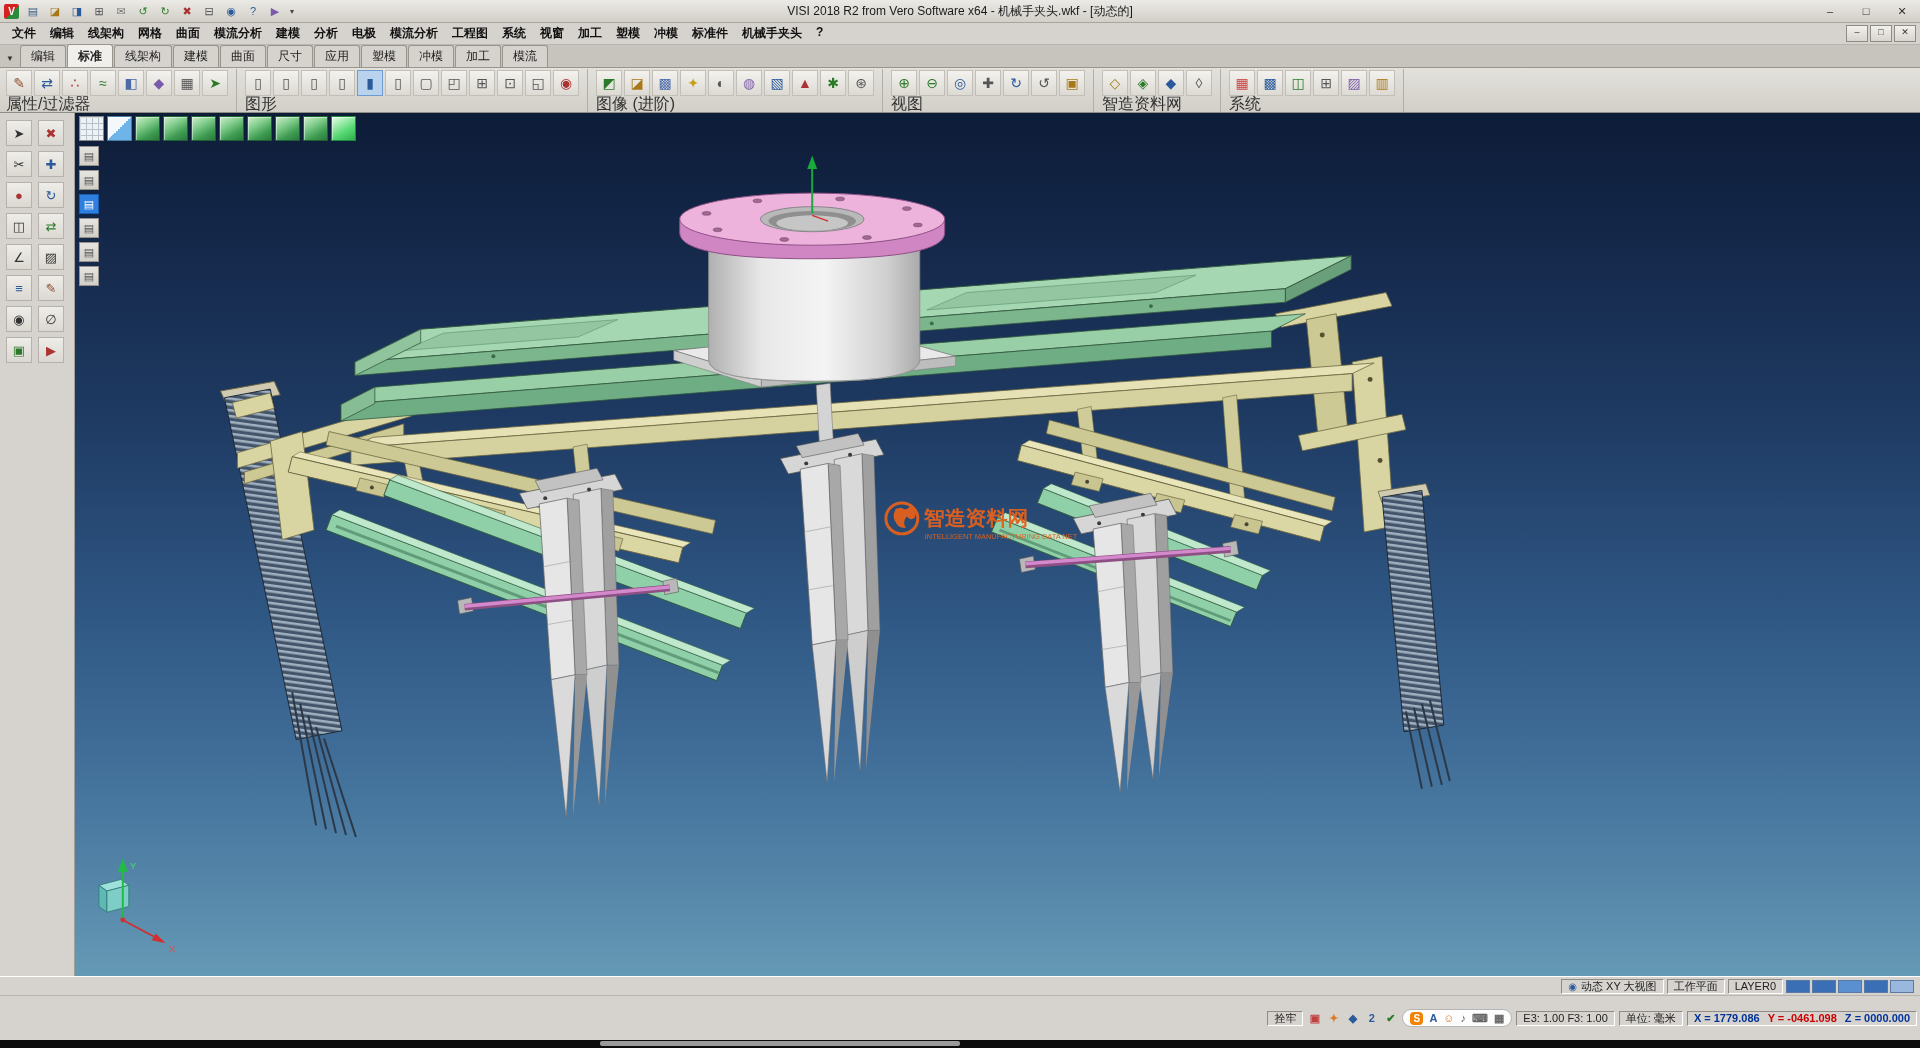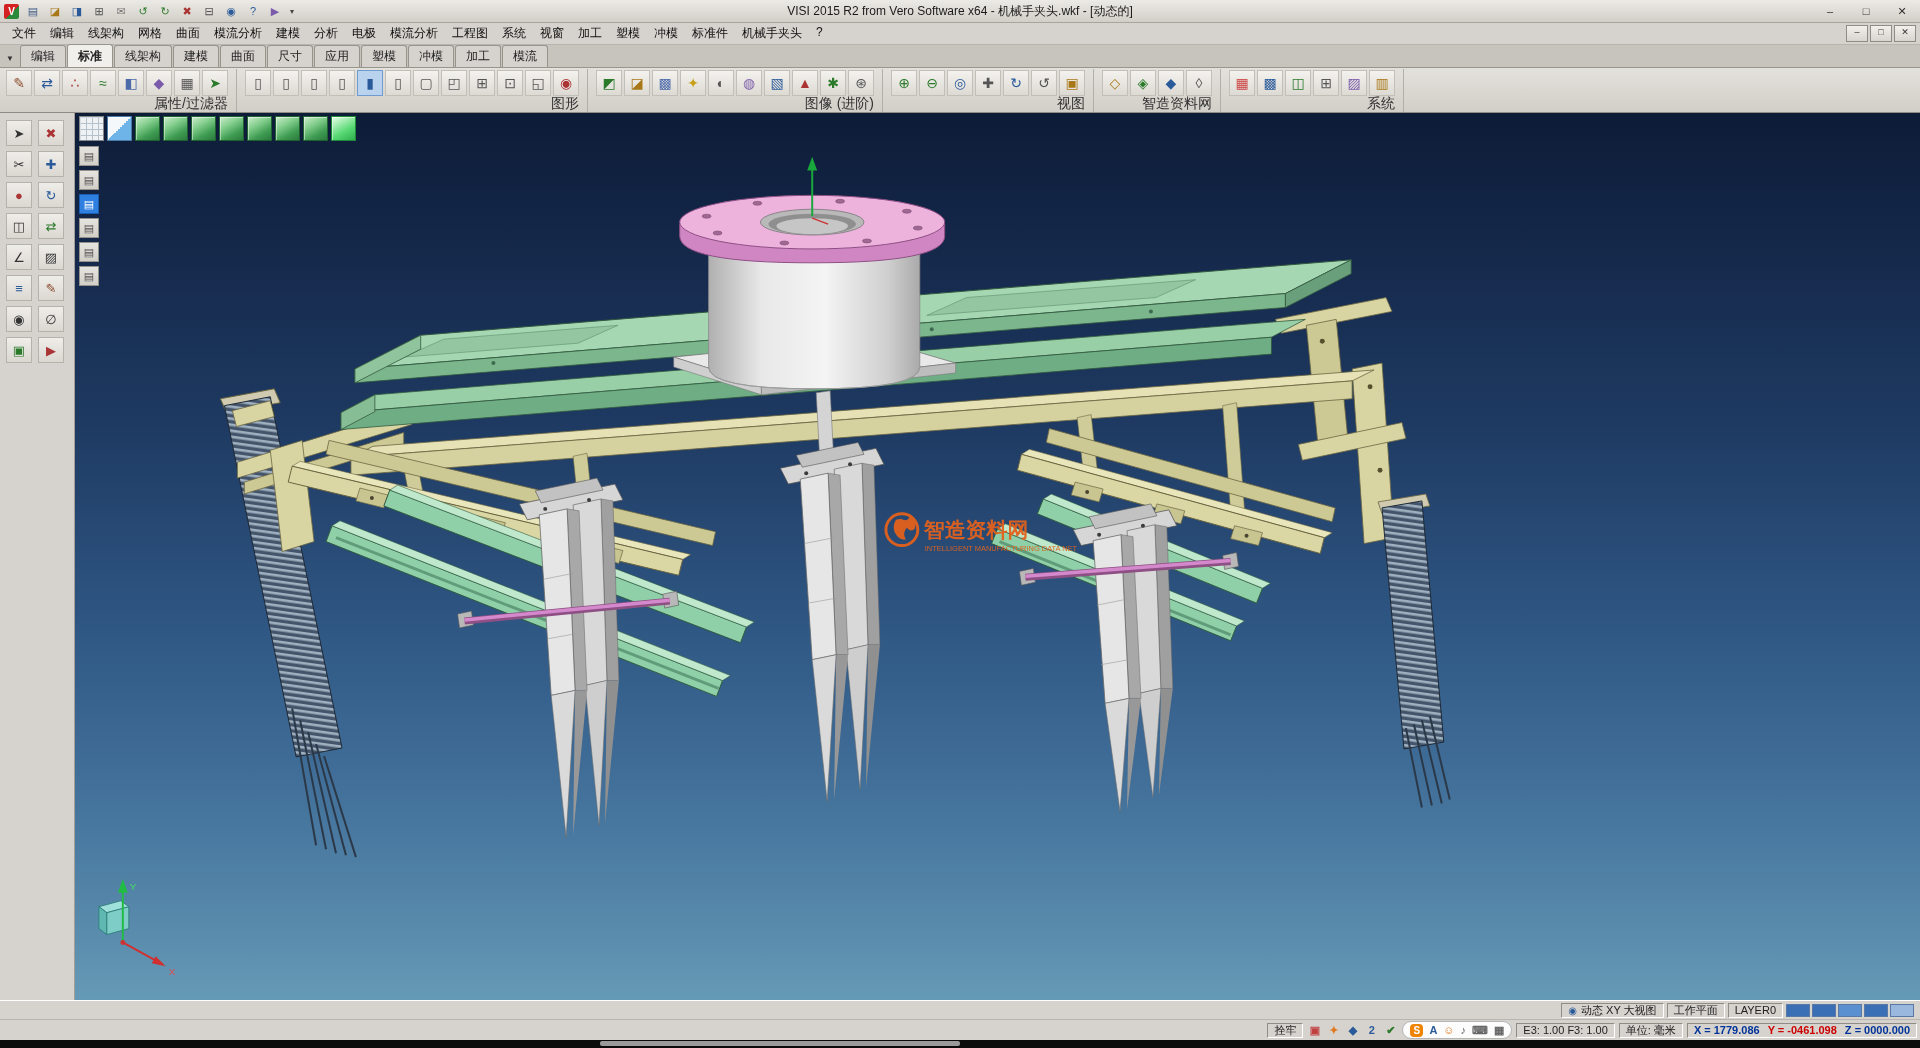--- a/index.html
+++ b/index.html
@@ -11,38 +11,38 @@
   .qat{display:flex;align-items:center;gap:2px;padding-left:4px;}
   .visi-logo{width:15px;height:15px;background:linear-gradient(135deg,#d42121 55%,#2a8a3a 55%);color:#fff;font-weight:bold;font-size:10px;border-radius:2px;display:flex;align-items:center;justify-content:center;}
   .qat-icon{width:18px;height:17px;display:flex;align-items:center;justify-content:center;font-size:11px;border:1px solid transparent;}
   .qat-drop{font-size:8px;color:#444;padding:0 3px;}
   .title-text{position:absolute;left:50%;transform:translateX(-50%);font-size:12px;color:#1a1a1a;white-space:nowrap;}
   .win-controls{margin-left:auto;display:flex;height:100%;}
   .win-btn{width:36px;height:100%;display:flex;align-items:center;justify-content:center;font-size:11px;color:#333;}
 
   
   .menubar{height:21px;background:#d6d3ce;border-bottom:1px solid #b8b5b0;display:flex;align-items:center;font-size:12px;padding-left:5px;flex:0 0 auto;}
-  .menu-items{display:flex;}
+  .menu-items{display:flex;font-weight:bold;}
   .menu-item{padding:2px 7px;color:#111;white-space:nowrap;cursor:default;}
   .child-controls{margin-left:auto;display:flex;gap:2px;padding-right:4px;}
   .child-btn{width:20px;height:15px;border:1px solid #8f8c85;background:linear-gradient(#f2f0ec,#d8d5d0);font-size:9px;line-height:13px;text-align:center;color:#333;}
 
   
   .tabbar{height:22px;background:#c7c4bd;border-bottom:1px solid #98958d;display:flex;align-items:flex-end;font-size:12px;padding-left:3px;gap:1px;flex:0 0 auto;}
   .tab-caret{font-size:8px;color:#333;padding:0 5px 4px 3px;}
   .tab{padding:2px 10px;background:#d6d3ce;border:1px solid #98958d;border-bottom:none;border-radius:3px 3px 0 0;color:#222;white-space:nowrap;}
   .tab.active{background:#f0efeb;font-weight:bold;padding-top:3px;}
 
   
   .ribbon{height:43px;background:linear-gradient(#e3e1dc,#d2cfc8);border-bottom:1px solid #8f8c85;display:flex;padding:1px 4px 0 6px;gap:8px;flex:0 0 auto;}
   .ribbon-group{display:flex;flex-direction:column;border-right:1px solid #b2afa8;padding-right:8px;}
   .ribbon-icons{display:flex;gap:2px;height:28px;align-items:center;}
   .ribbon-icon{width:24px;height:24px;border:1px solid #c2bfb8;background:linear-gradient(#f4f2ee,#dddad4);display:flex;align-items:center;justify-content:center;font-size:14px;cursor:default;}
   .ribbon-icon.active{background:#b9d3ef;border-color:#6f9bd0;}
-  .ribbon-label{font-size:14px;text-align:right;color:#333;height:13px;line-height:13px;white-space:nowrap;}
+  .ribbon-label{font-size:16px;text-align:left;color:#333;height:13px;line-height:13px;white-space:nowrap;}
 
   
   .workarea{flex:1 1 auto;display:flex;min-height:0;}
   .left-toolbar{width:68px;flex:0 0 auto;background:#d6d3ce;border-right:1px solid #a29f98;display:grid;grid-template-columns:24px 24px;gap:5px 8px;align-content:start;padding:7px 0 0 6px;}
   .lt-icon{width:24px;height:24px;border:1px solid #b5b2ab;background:linear-gradient(#efede9,#dbd8d2);display:flex;align-items:center;justify-content:center;font-size:13px;}
 
   .viewport{position:relative;flex:1 1 auto;background:linear-gradient(180deg,#0d1c37 0%,#142749 14%,#1e3a62 35%,#2f5784 58%,#44739c 78%,#598bac 92%,#659ab6 100%);overflow:hidden;}
   .scene{position:absolute;inset:0;width:100%;height:100%;display:block;}
 
   .viewcubes{position:absolute;top:3px;left:4px;display:flex;gap:3px;}
@@ -50,21 +50,21 @@
   .vc.grid{background:#eef2f5;border-color:#85898c;background-image:linear-gradient(#b5c2cc 1px,transparent 1px),linear-gradient(90deg,#b5c2cc 1px,transparent 1px);background-size:6px 6px;}
   .vc.split{background:linear-gradient(135deg,#f5f8fa 0 50%,#6fb4e8 50% 100%);border-color:#4a7aa5;}
   .vc.bright{background:linear-gradient(150deg,#eaffea,#58d974 60%,#2fae4e);border-color:#1f8a38;}
 
   .mini-col{position:absolute;top:33px;left:4px;display:flex;flex-direction:column;gap:4px;}
   .mc-icon{width:18px;height:18px;background:linear-gradient(#e6e4e0,#d2cfc8);border:1px solid #94918a;font-size:11px;color:#555;display:flex;align-items:center;justify-content:center;}
   .mc-icon.active{background:#2f7fe0;border-color:#1a5cb0;color:#fff;}
 
   
   .status-upper{height:18px;background:#d6d3ce;border-top:1px solid #fff;display:flex;align-items:center;font-size:11px;padding:0 3px;flex:0 0 auto;gap:3px;}
-  .status-lower{height:20px;background:#d6d3ce;border-top:1px solid #b8b5b0;display:flex;align-items:center;font-size:11px;padding:0 3px;flex:0 0 auto;gap:4px;}
+  .status-lower{height:20px;background:#d6d3ce;border-top:1px solid #b8b5b0;display:flex;align-items:center;font-size:11px;padding:12px 3px;flex:0 0 auto;gap:4px;}
   .st-fill{flex:1 1 auto;}
   .st-cell{border:1px solid;border-color:#8f8c85 #ffffff #ffffff #8f8c85;height:13px;display:flex;align-items:center;padding:0 6px;white-space:nowrap;color:#222;gap:4px;}
   .seg-row{display:flex;gap:2px;padding-right:3px;}
   .seg{width:22px;height:11px;border:1px solid #5a7aa5;display:inline-block;}
   .view-ind{color:#2a5a9a;font-size:10px;}
   .tray{display:flex;gap:4px;align-items:center;}
   .tray-icon{width:15px;height:15px;display:flex;align-items:center;justify-content:center;font-size:11px;font-weight:bold;}
   .ime{display:flex;align-items:center;background:#fdfdfd;border:1px solid #b5b5b5;border-radius:9px;padding:0 7px;gap:6px;height:16px;}
   .ime-logo{width:13px;height:13px;background:#f08300;color:#fff;border-radius:4px;font-weight:bold;font-size:10px;display:flex;align-items:center;justify-content:center;}
   .ime-item{font-size:11px;font-weight:bold;}
@@ -94,21 +94,21 @@
           <span class="qat-icon" style="color: rgb(42, 122, 42);">↺</span>
           <span class="qat-icon" style="color: rgb(42, 122, 42);">↻</span>
           <span class="qat-icon" style="color: rgb(170, 51, 51);">✖</span>
           <span class="qat-icon" style="color: rgb(85, 85, 85);">⊟</span>
           <span class="qat-icon" style="color: rgb(42, 90, 154);">◉</span>
           <span class="qat-icon" style="color: rgb(42, 90, 154);">?</span>
           <span class="qat-icon" style="color: rgb(122, 90, 170);">▶</span>
         </span>
       <span class="qat-drop">▾</span>
     </div>
-    <span class="title-text">VISI 2015 R2 from Vero Software x64 - 机械手夹头.wkf - [动态的]</span>
+    <span class="title-text">VISI 2018 R2 from Vero Software x64 - 机械手夹头.wkf - [动态的]</span>
     <div class="win-controls">
       <span class="win-btn">–</span>
       <span class="win-btn">□</span>
       <span class="win-btn close">✕</span>
     </div>
   </div>
 
   <div class="menubar">
     <div class="menu-items">
 

